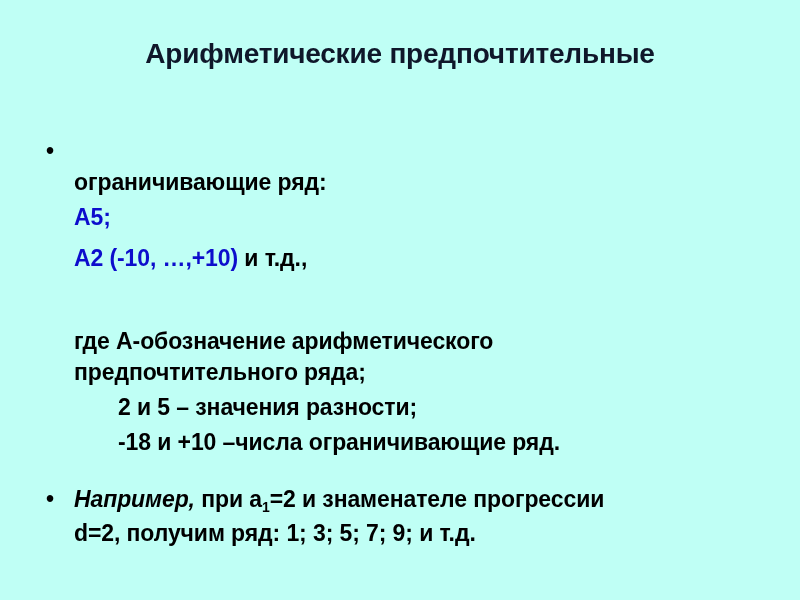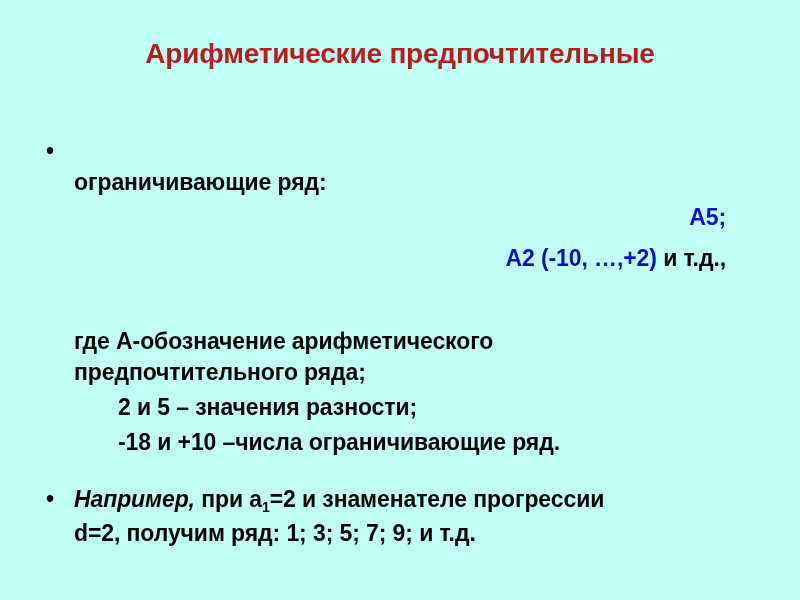--- a/index.html
+++ b/index.html
@@ -24,21 +24,21 @@
   .title-block {
     position: absolute;
     left: 40px;
     top: 36px;
     width: 720px;
     text-align: center;
   }
   .title-line {
     font-size: 28px;
     font-weight: bold;
-    color: #b91c1c;
+    color: #0f172a;
     line-height: 36px;
     letter-spacing: -0.2px;
     white-space: nowrap;
   }
 
   
   .body-block {
     position: absolute;
     left: 0;
     top: 136px;
@@ -63,21 +63,21 @@
     position: absolute;
     left: 46px;
     top: 0;
     font-size: 23px;
     line-height: 31px;
     color: #000000;
   }
 
   
   .para.centered {
-    text-align: right;
+    text-align: left;
     padding-left: 74px;
     padding-right: 74px;
   }
 
   
   .para.cont {
     padding-left: 74px;
     padding-right: 28px;
     margin-top: 48px;
   }
@@ -125,21 +125,21 @@
 
     <div class="spacer-sm"></div>
 
     <div class="para centered">
       <span class="blue">А5;</span>
     </div>
 
     <div class="spacer-md"></div>
 
     <div class="para centered">
-      <span class="blue">А2 (-10, …,+2)</span><span> и т.д.,</span>
+      <span class="blue">А2 (-10, …,+10)</span><span> и т.д.,</span>
     </div>
 
     <div class="spacer-sm"></div>
 
     <div class="para cont">
       <span>где А-обозначение арифметического</span>
       <br>
       <span>предпочтительного ряда;</span>
     </div>
 

